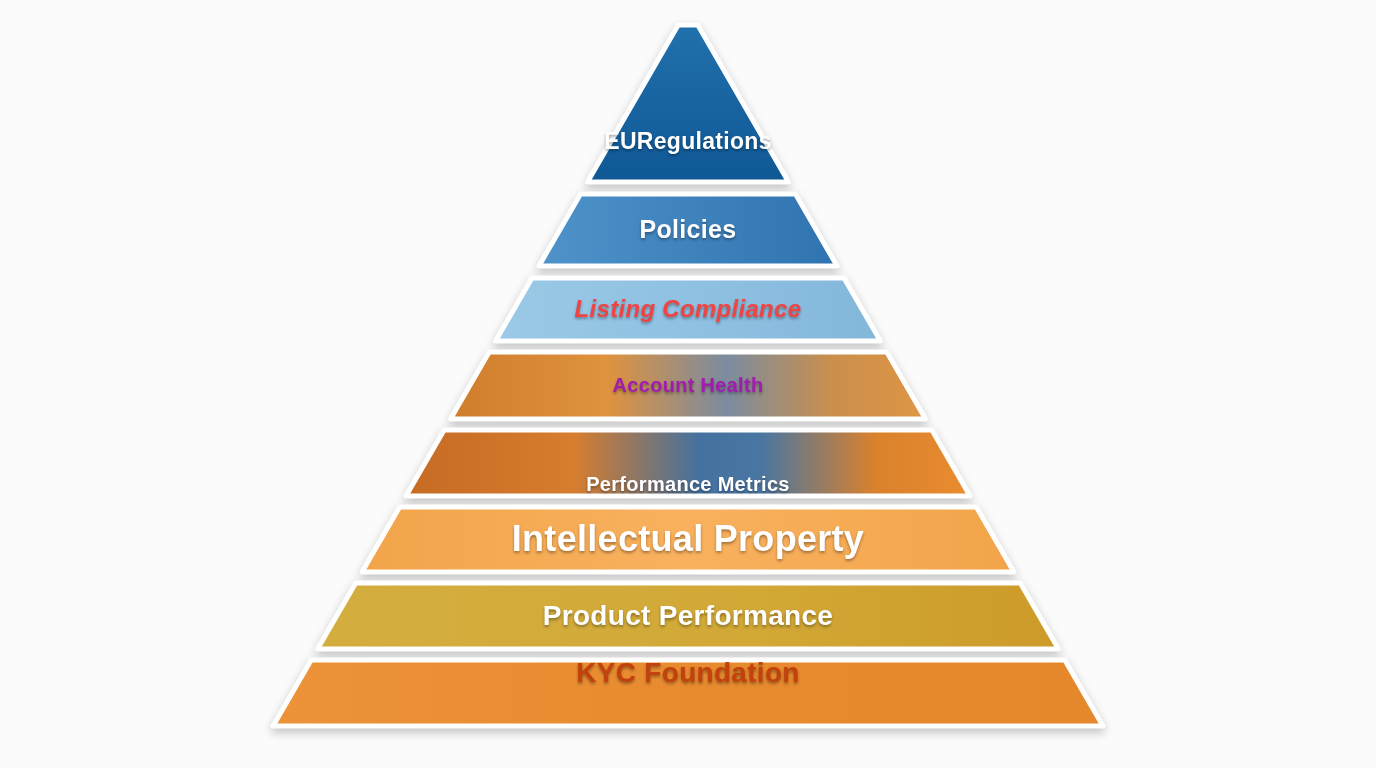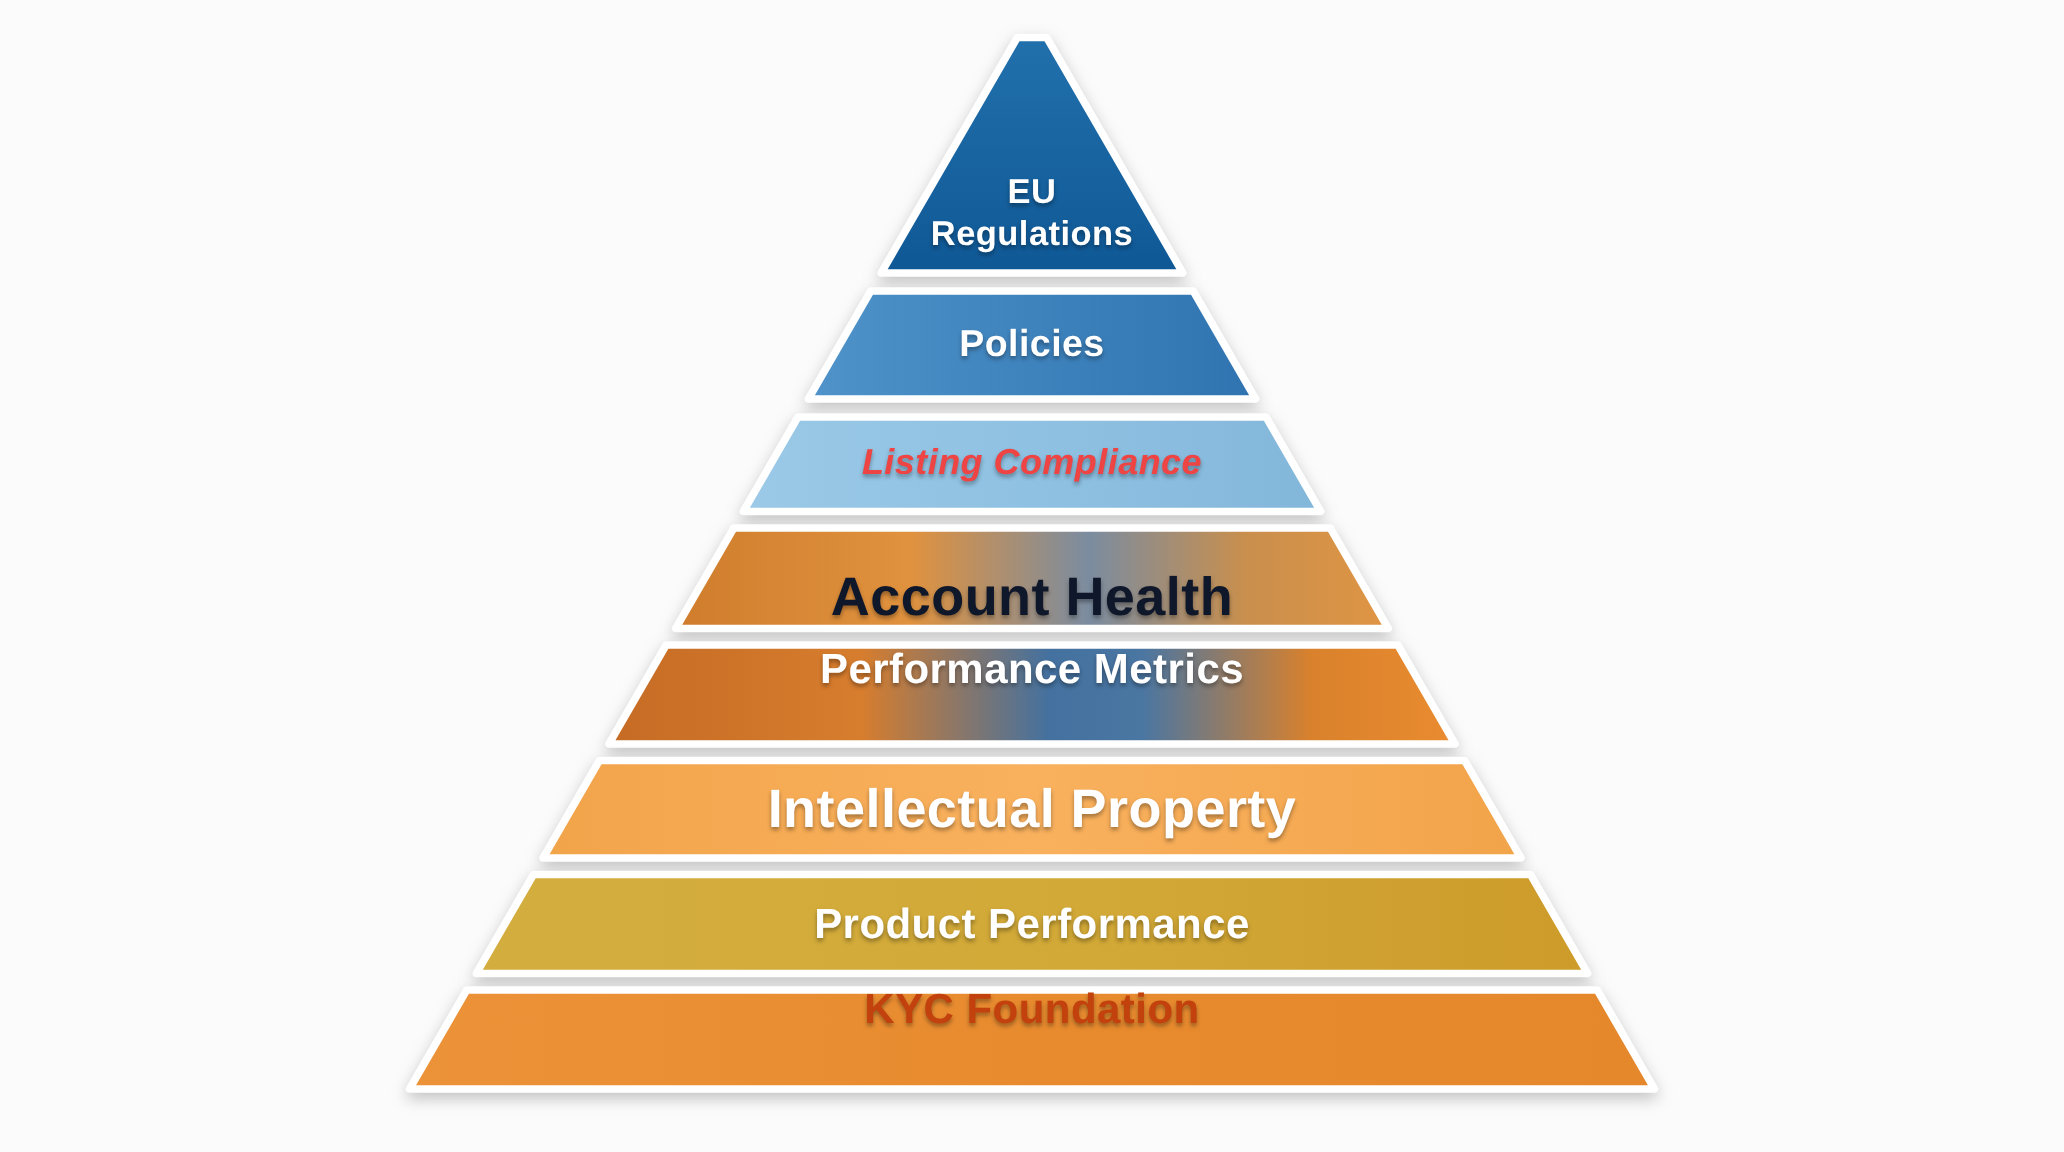--- a/index.html
+++ b/index.html
@@ -30,21 +30,21 @@
     position: absolute;
     left: 0;
     top: 0;
     width: 100%;
     height: 100%;
     pointer-events: none;
   }
   .level-label {
     position: absolute;
     display: flex;
-    flex-direction: column;
+    flex-direction: row;
     align-items: center;
     justify-content: center;
     color: #ffffff;
     font-weight: bold;
     text-align: center;
     line-height: 1.18;
     letter-spacing: 0.3px;
     text-shadow: 0 2px 3px rgba(0, 0, 0, 0.35);
   }
 </style>
@@ -113,24 +113,24 @@
       <div class="level-label" style="left: 587.428px; width: 201.144px; top: 63px; height: 157px; font-size: 23px; color: rgb(255, 255, 255);">
         <span>EU</span>
         <span>Regulations</span>
       </div>
       <div class="level-label" style="left: 538.876px; width: 298.248px; top: 194px; height: 72px; font-size: 25px; color: rgb(255, 255, 255);">
         <span>Policies</span>
       </div>
       <div class="level-label" style="left: 495.526px; width: 384.948px; top: 278px; height: 63px; font-size: 24px; color: #ef4444; font-style: italic;">
         <span>Listing Compliance</span>
       </div>
-      <div class="level-label" style="left: 450.442px; width: 475.116px; top: 352px; height: 67px; font-size: 36px; color: #0f172a; justify-content: flex-end;">
+      <div class="level-label" style="left: 450.442px; width: 475.116px; top: 352px; height: 67px; font-size: 20px; color: #a21caf;">
         <span>Account Health</span>
       </div>
-      <div class="level-label" style="left: 405.936px; width: 564.128px; top: 413px; height: 66px; font-size: 28px; color: rgb(255, 255, 255);">
+      <div class="level-label" style="left: 405.936px; width: 564.128px; top: 452px; height: 66px; font-size: 20px; color: rgb(255, 255, 255);">
         <span>Performance Metrics</span>
       </div>
       <div class="level-label" style="left: 362.008px; width: 651.984px; top: 507px; height: 65px; font-size: 36px; color: rgb(255, 255, 255);">
         <span>Intellectual Property</span>
       </div>
       <div class="level-label" style="left: 317.502px; width: 740.996px; top: 583px; height: 66px; font-size: 28px; color: rgb(255, 255, 255);">
         <span>Product Performance</span>
       </div>
       <div class="level-label" style="left: 272.996px; width: 830.008px; top: 640px; height: 66px; font-size: 28px; color: #c2410c;">
         <span>KYC Foundation</span>

